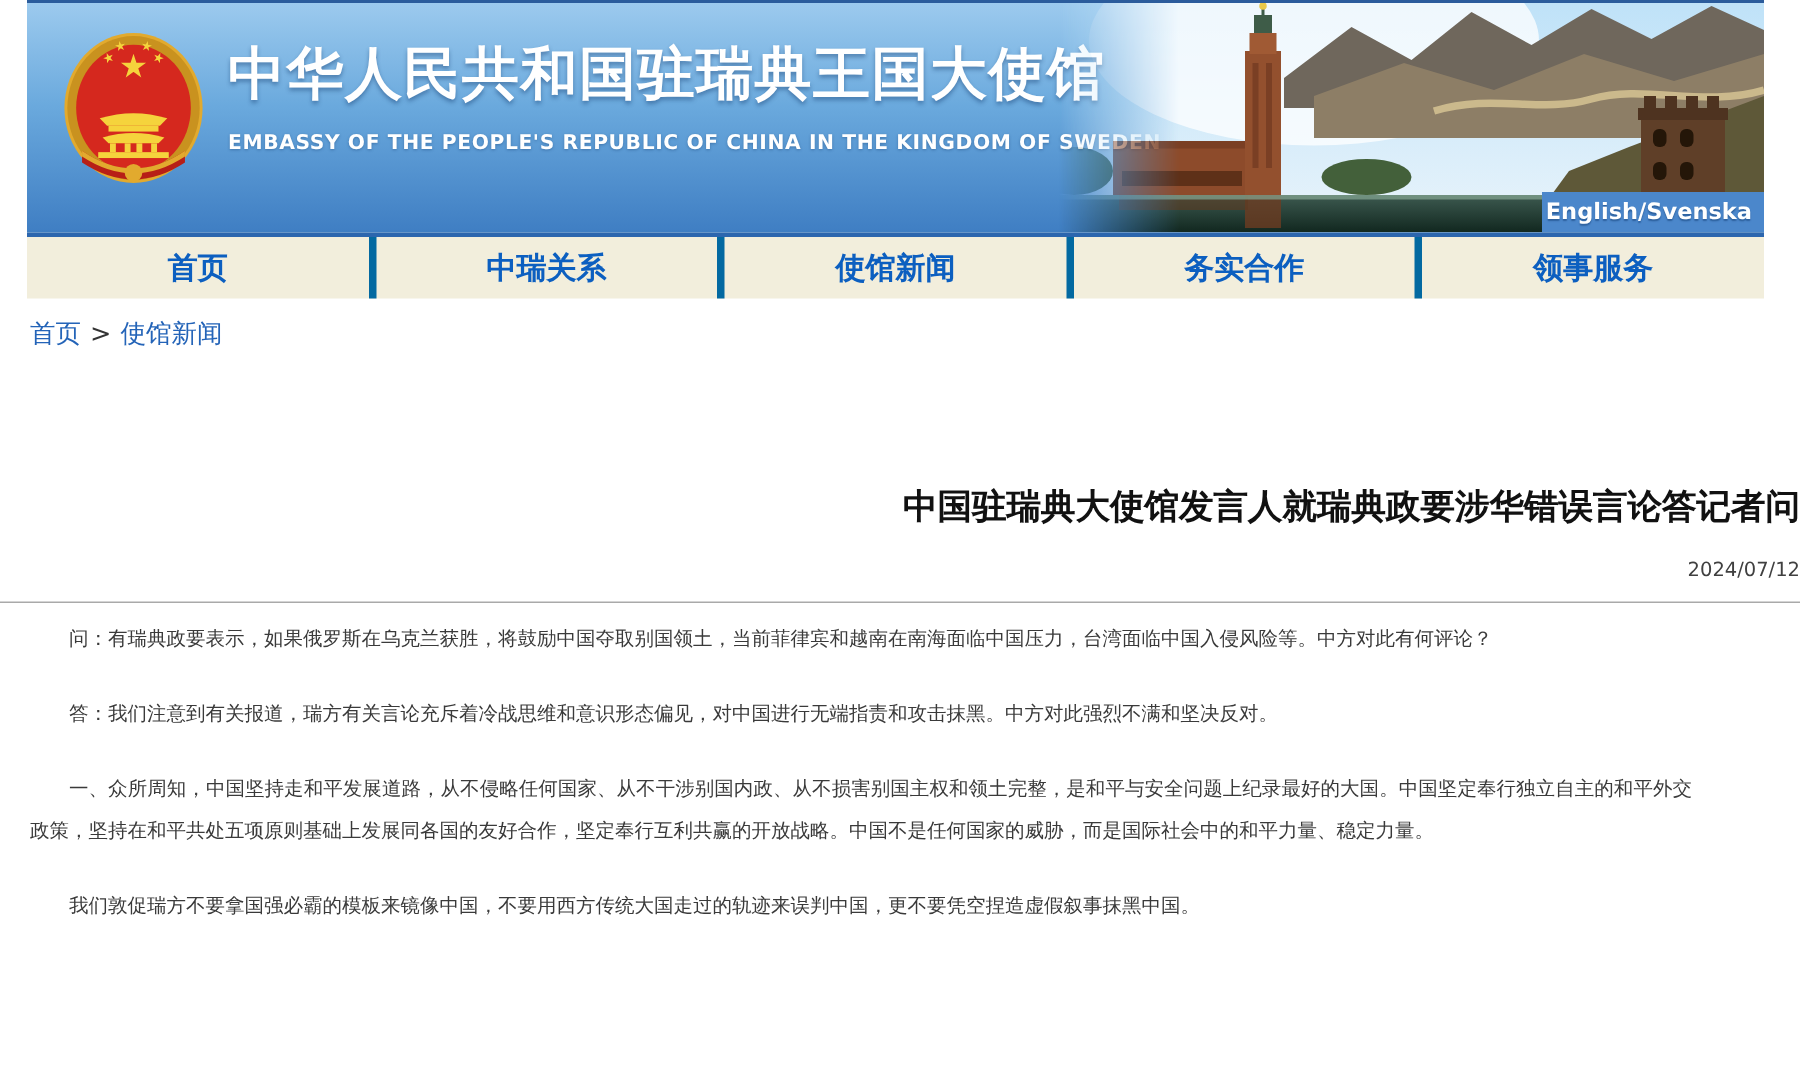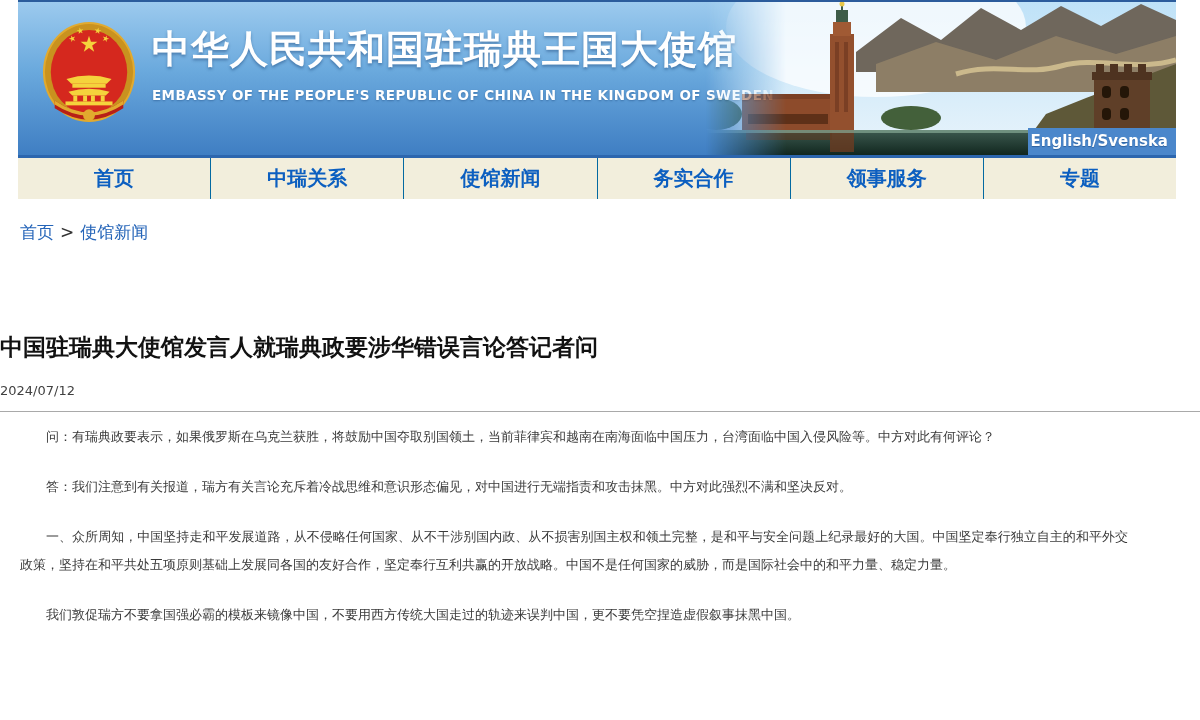--- a/index.html
+++ b/index.html
@@ -24,30 +24,30 @@
   .lang-bar { position:absolute; right:0; bottom:0; width:148px; height:27px;
               background:#4b87cb; color:#ffffff; font-weight:bold; font-size:15px;
               line-height:27px; text-align:right; padding-right:8px; cursor:pointer;
               text-shadow:0 1px 1px rgba(0,40,90,.4); }
 
   
   .nav { margin-left:18px; width:1158px; height:44px; display:flex;
          border-top:3px solid #2c66ae; background:#f2eedc; }
   .nav-item { flex:1; display:flex; align-items:center; justify-content:center;
               color:#0c5fc0; font-weight:bold; font-size:20px; cursor:pointer;
-              border-left:1px solid #0369a1; }
+              border-left:5px solid #0369a1; }
   .nav-item:first-child { border-left:none; }
 
   
-  .breadcrumb { margin:22px 0 0 20px; font-size:17px; color:#333333; }
+  .breadcrumb { margin:12px 0 0 20px; font-size:17px; color:#333333; }
   .breadcrumb a { color:#2464b8; text-decoration:none; cursor:pointer; }
   .crumb-sep { margin:0 6px; color:#333333; }
 
   
-  .article-head { width:1200px; text-align:left; }
+  .article-head { width:1200px; text-align:right; }
   .article-title { margin-top:88px; font-size:23px; font-weight:bold; color:#111111; }
   .article-date { margin-top:20px; font-size:13px; color:#404040; }
   .rule { margin-top:13px; width:1200px; border-top:1px solid #a9a9a9; }
   .article-body { margin:11px 0 0 20px; width:1108px; }
   .article-body p { font-size:13px; line-height:28px; color:#3a3a3a;
                     text-align:justify; text-indent:2em; margin:0 0 22px 0; }
 </style>
 </head>
 <body>
 
@@ -139,21 +139,20 @@
 
     <div class="lang-bar">English/Svenska</div>
   </div>
 
   <div class="nav">
     <div class="nav-item">首页</div>
     <div class="nav-item">中瑞关系</div>
     <div class="nav-item">使馆新闻</div>
     <div class="nav-item">务实合作</div>
     <div class="nav-item">领事服务</div>
-    <div class="nav-item">专题</div>
   </div>
 
   <div class="breadcrumb">
     <a>首页</a><span class="crumb-sep">&gt;</span><a>使馆新闻</a>
   </div>
 
   <div class="article-head">
     <div class="article-title">中国驻瑞典大使馆发言人就瑞典政要涉华错误言论答记者问</div>
     <div class="article-date">2024/07/12</div>
   </div>

